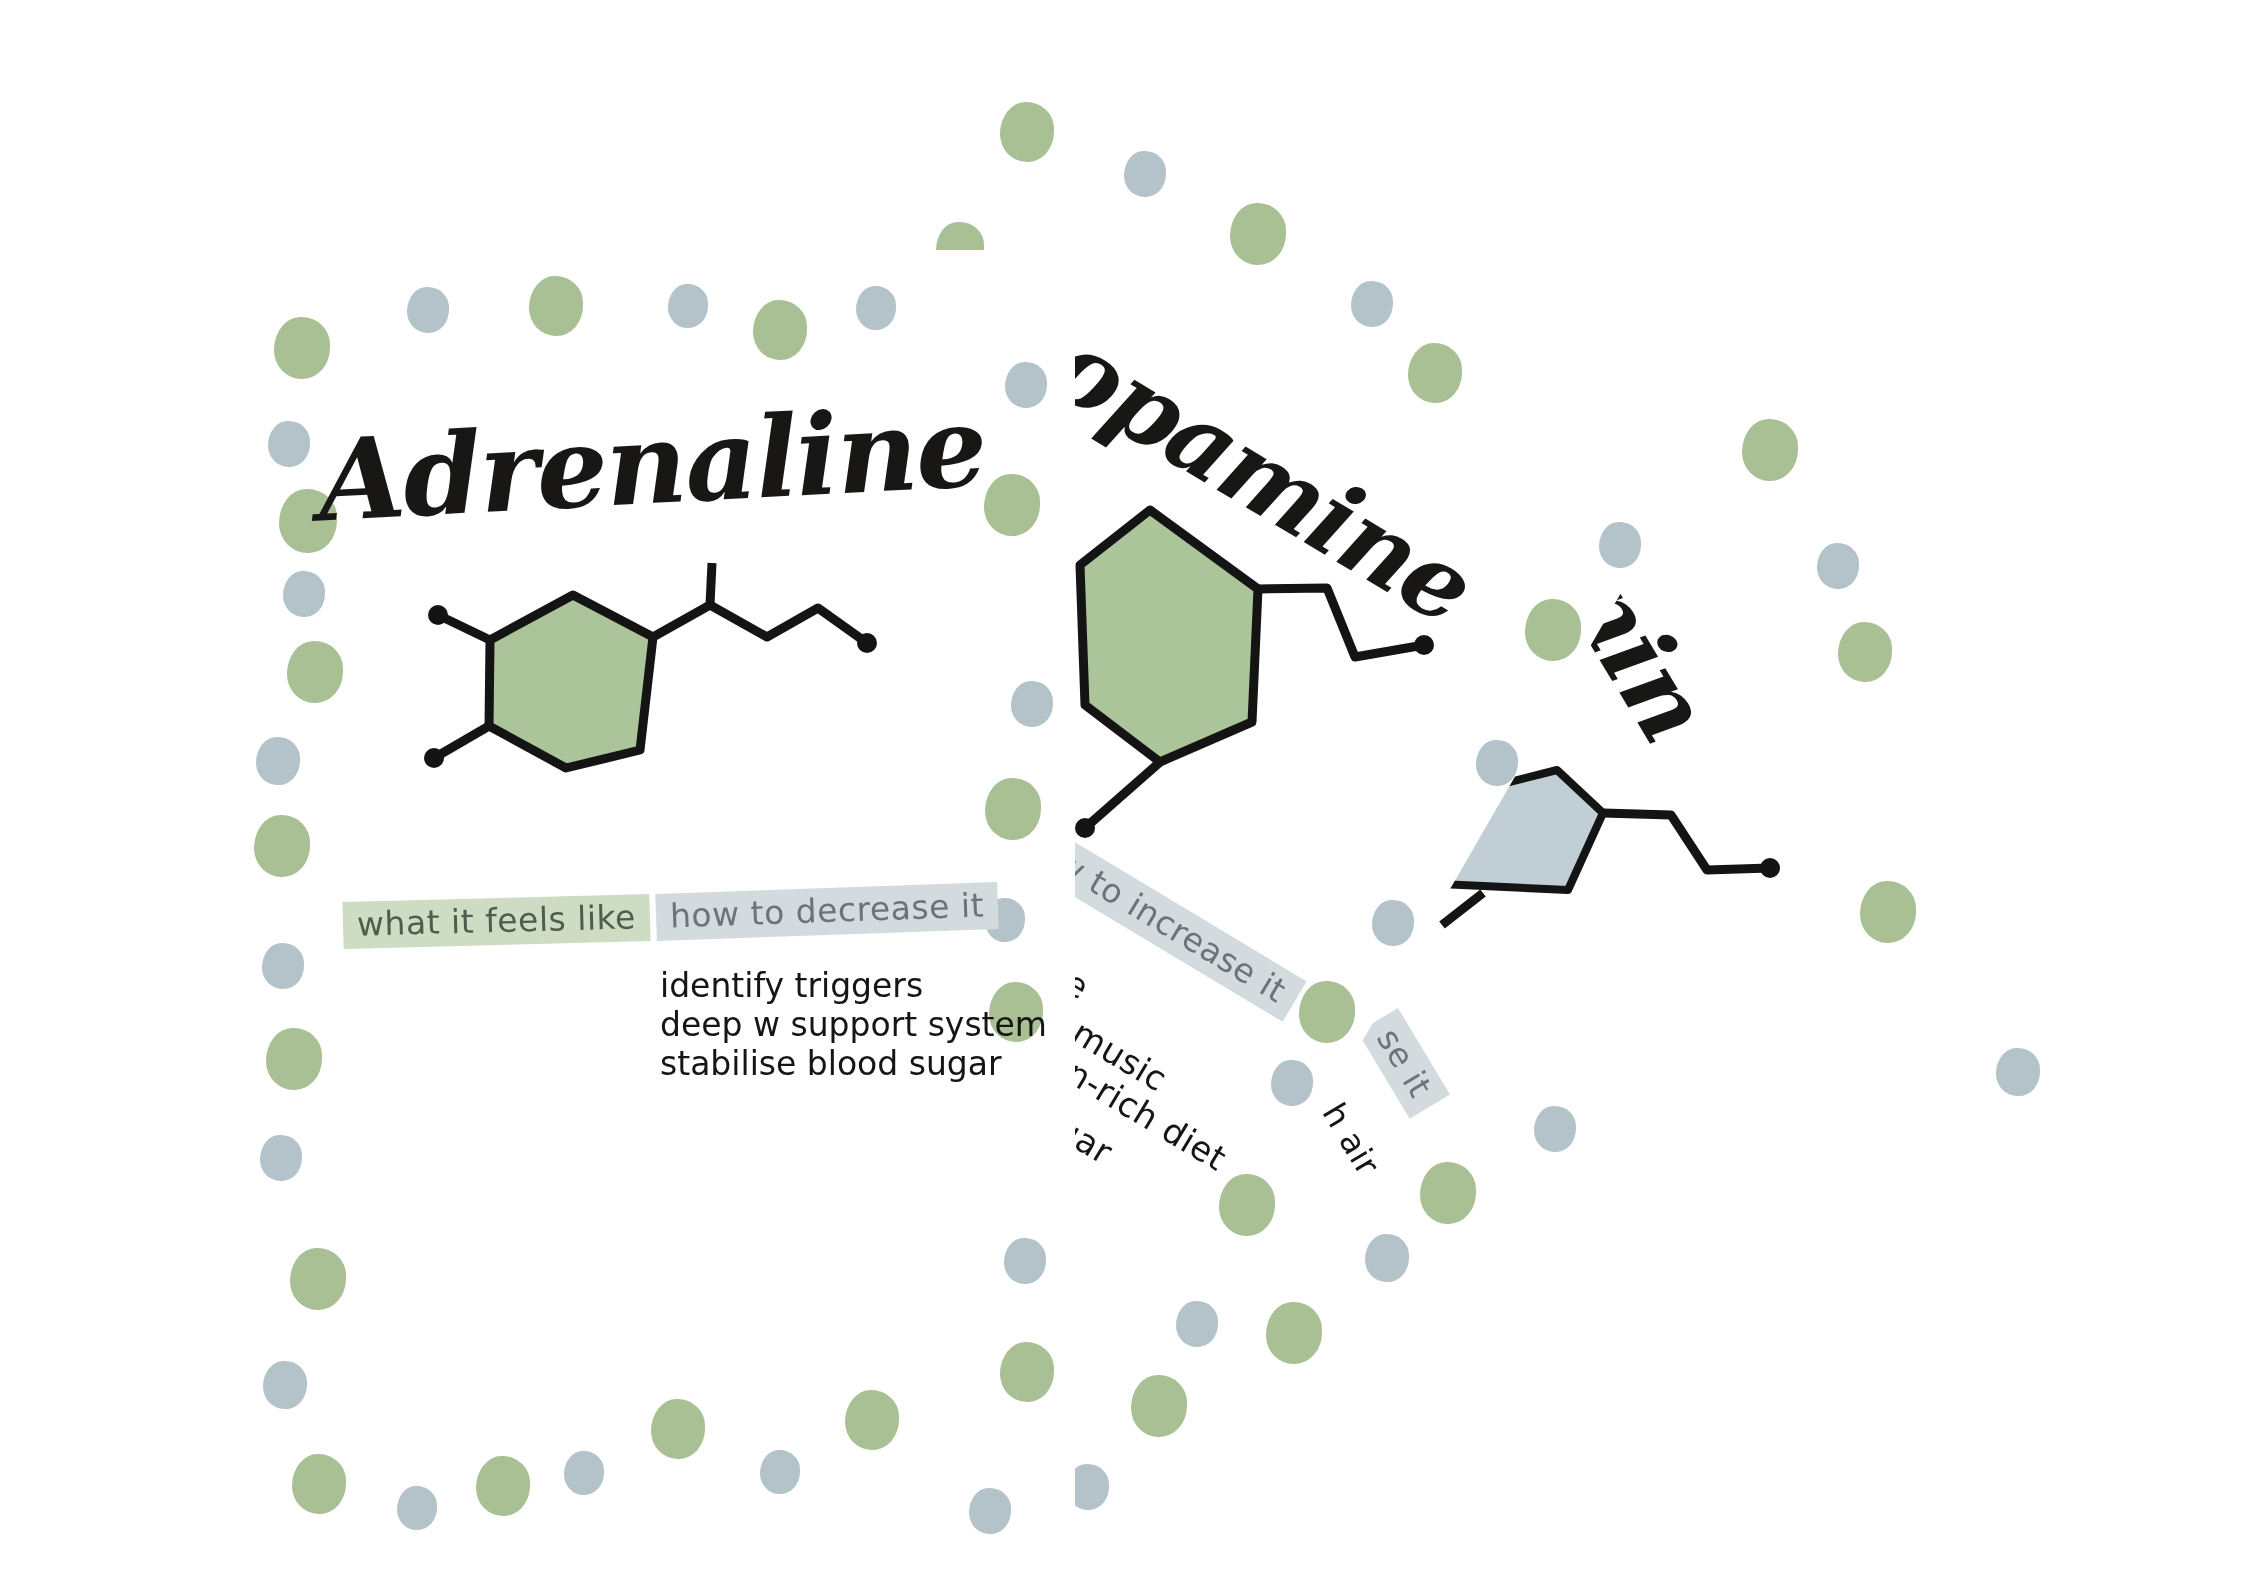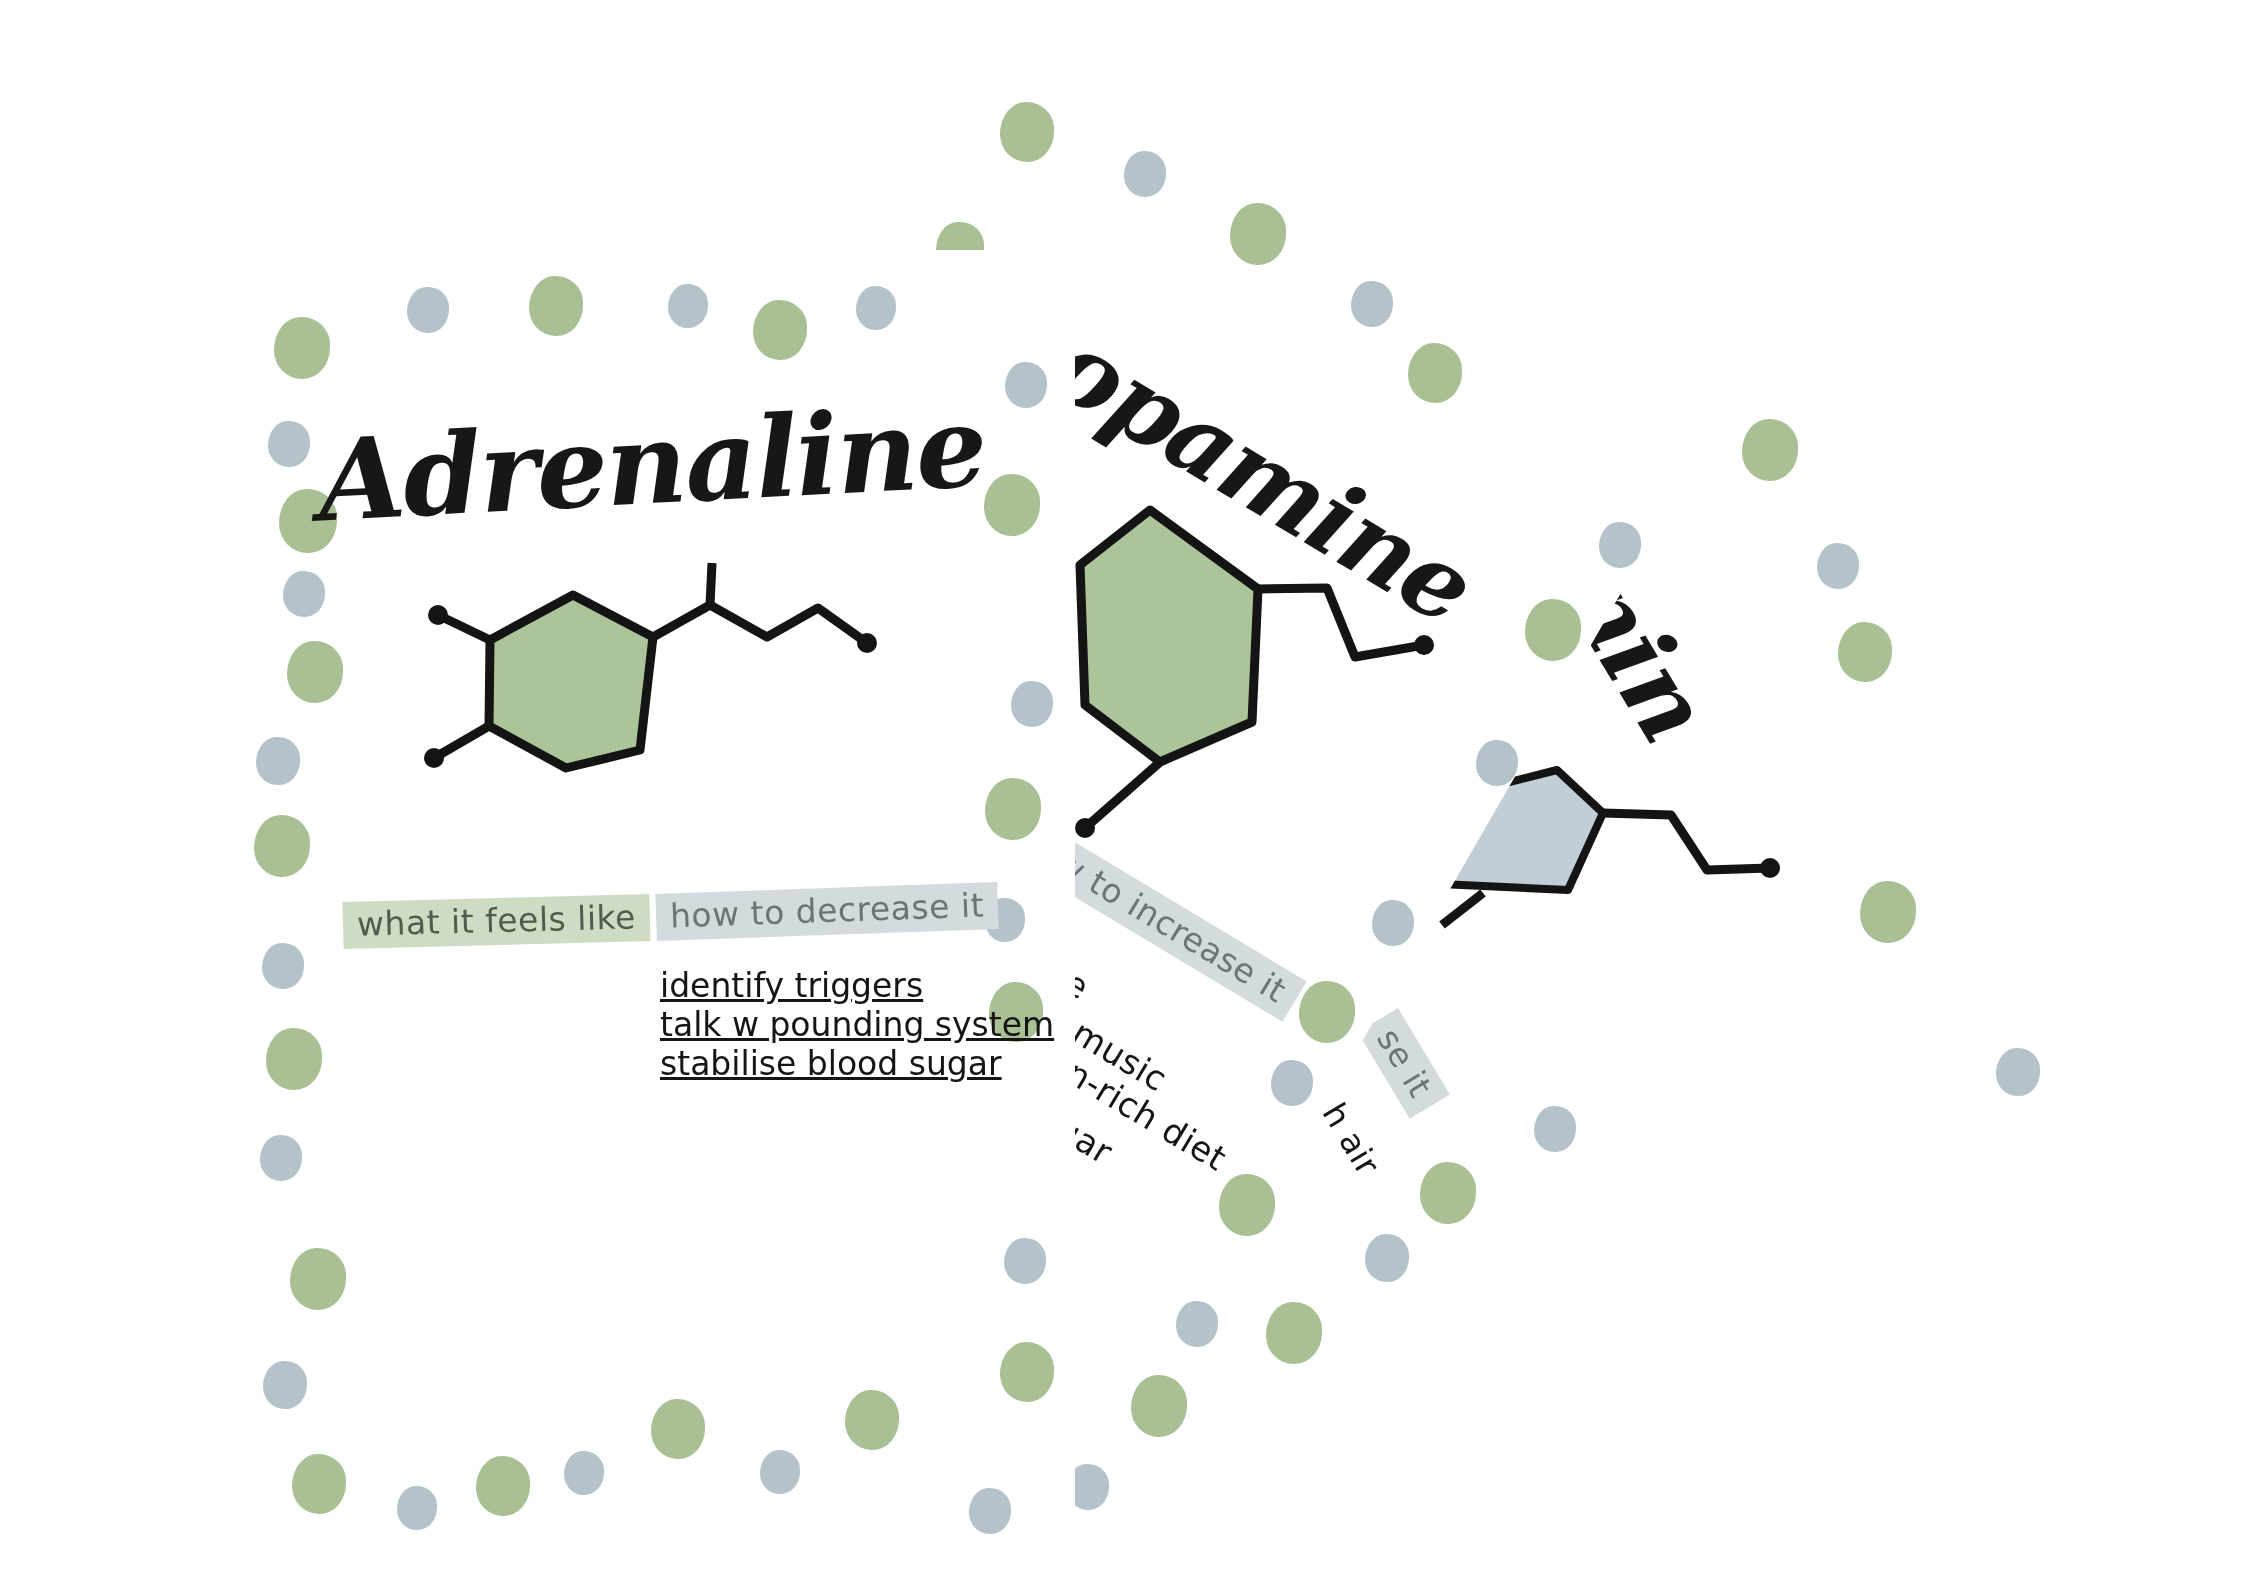--- a/index.html
+++ b/index.html
@@ -33,21 +33,21 @@
   .heading{display:inline-block;font-size:33px;padding:6px 14px 8px;line-height:1;}
   .hl-green{background:#cddcc3;color:#4f5d4e;}
   .hl-gray{background:#d4dbde;color:#6c7478;}
   #feel-heading{left:343px;top:898px;transform:rotate(-1.5deg);}
   #decrease-heading{left:656px;top:888px;transform:rotate(-2deg);}
   #increase-heading{left:1023px;top:811px;transform:rotate(31deg);transform-origin:0 0;}
   #serotonin-heading-frag{left:1398px;top:1008px;transform:rotate(59deg);transform-origin:0 0;}
 
   .list{font-size:33px;line-height:39px;color:#161514;}
   #feel-list{left:355px;top:966px;}
-  #decrease-list{left:660px;top:966px;text-decoration:underline;}
+  #decrease-list{left:660px;top:966px;}
 
   .frag{font-size:34px;transform-origin:0 0;transform:rotate(31deg);}
   #frag-e{left:1078px;top:962px;}
   #frag-music{left:1086px;top:1012px;}
   #frag-diet{left:1080px;top:1052px;}
   #frag-gar{left:1070px;top:1108px;}
   #frag-air{left:1348px;top:1096px;font-size:33px;transform:rotate(59deg);transform-origin:0 0;}
 
   svg{display:block;}
 </style>
@@ -167,17 +167,17 @@
     <circle cx="457" cy="98" r="10" fill="#141414"></circle>
   </svg>
 
   <div class="abs z35 hand heading hl-green" id="feel-heading">what it feels like</div>
 
   <div class="abs z35 hand heading hl-gray" id="decrease-heading">how to decrease it</div>
 
 
   <div class="abs z35 list" id="decrease-list">
     <div>identify triggers</div>
-    <div>talk w pounding system</div>
+    <div>deep w support system</div>
     <div>stabilise blood sugar</div>
   </div>
 
 </div>
 
 </body></html>

